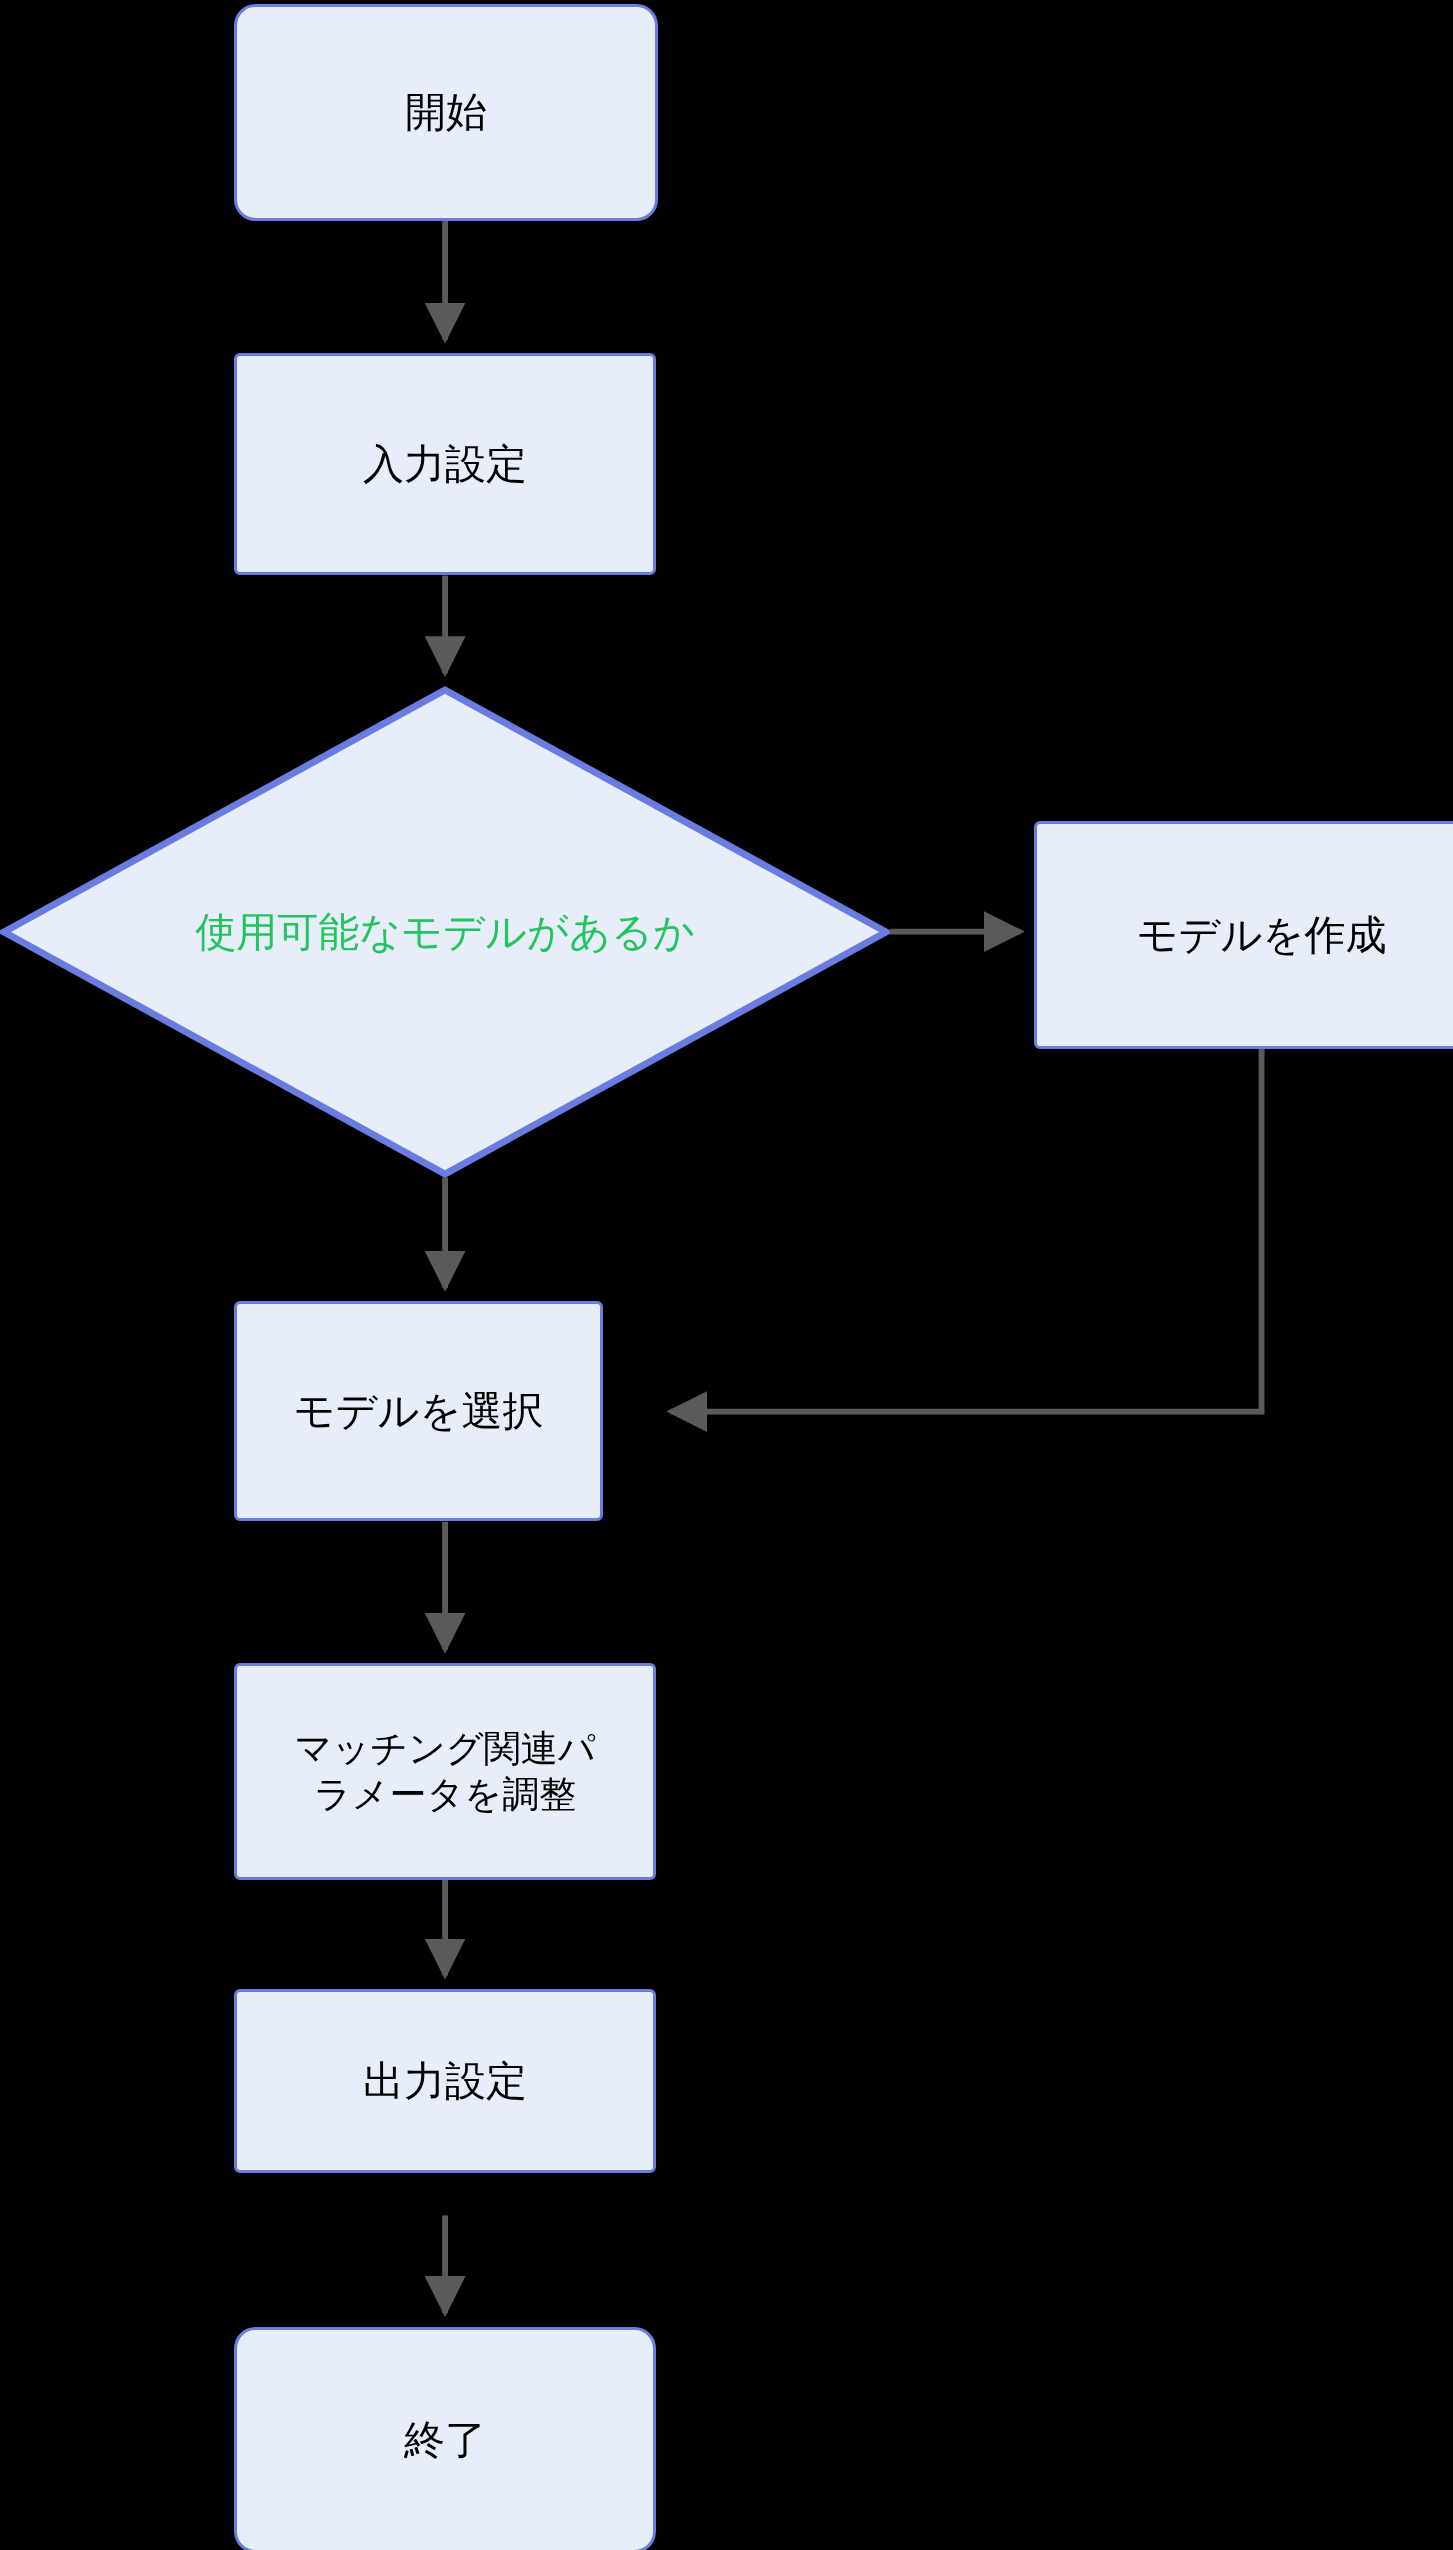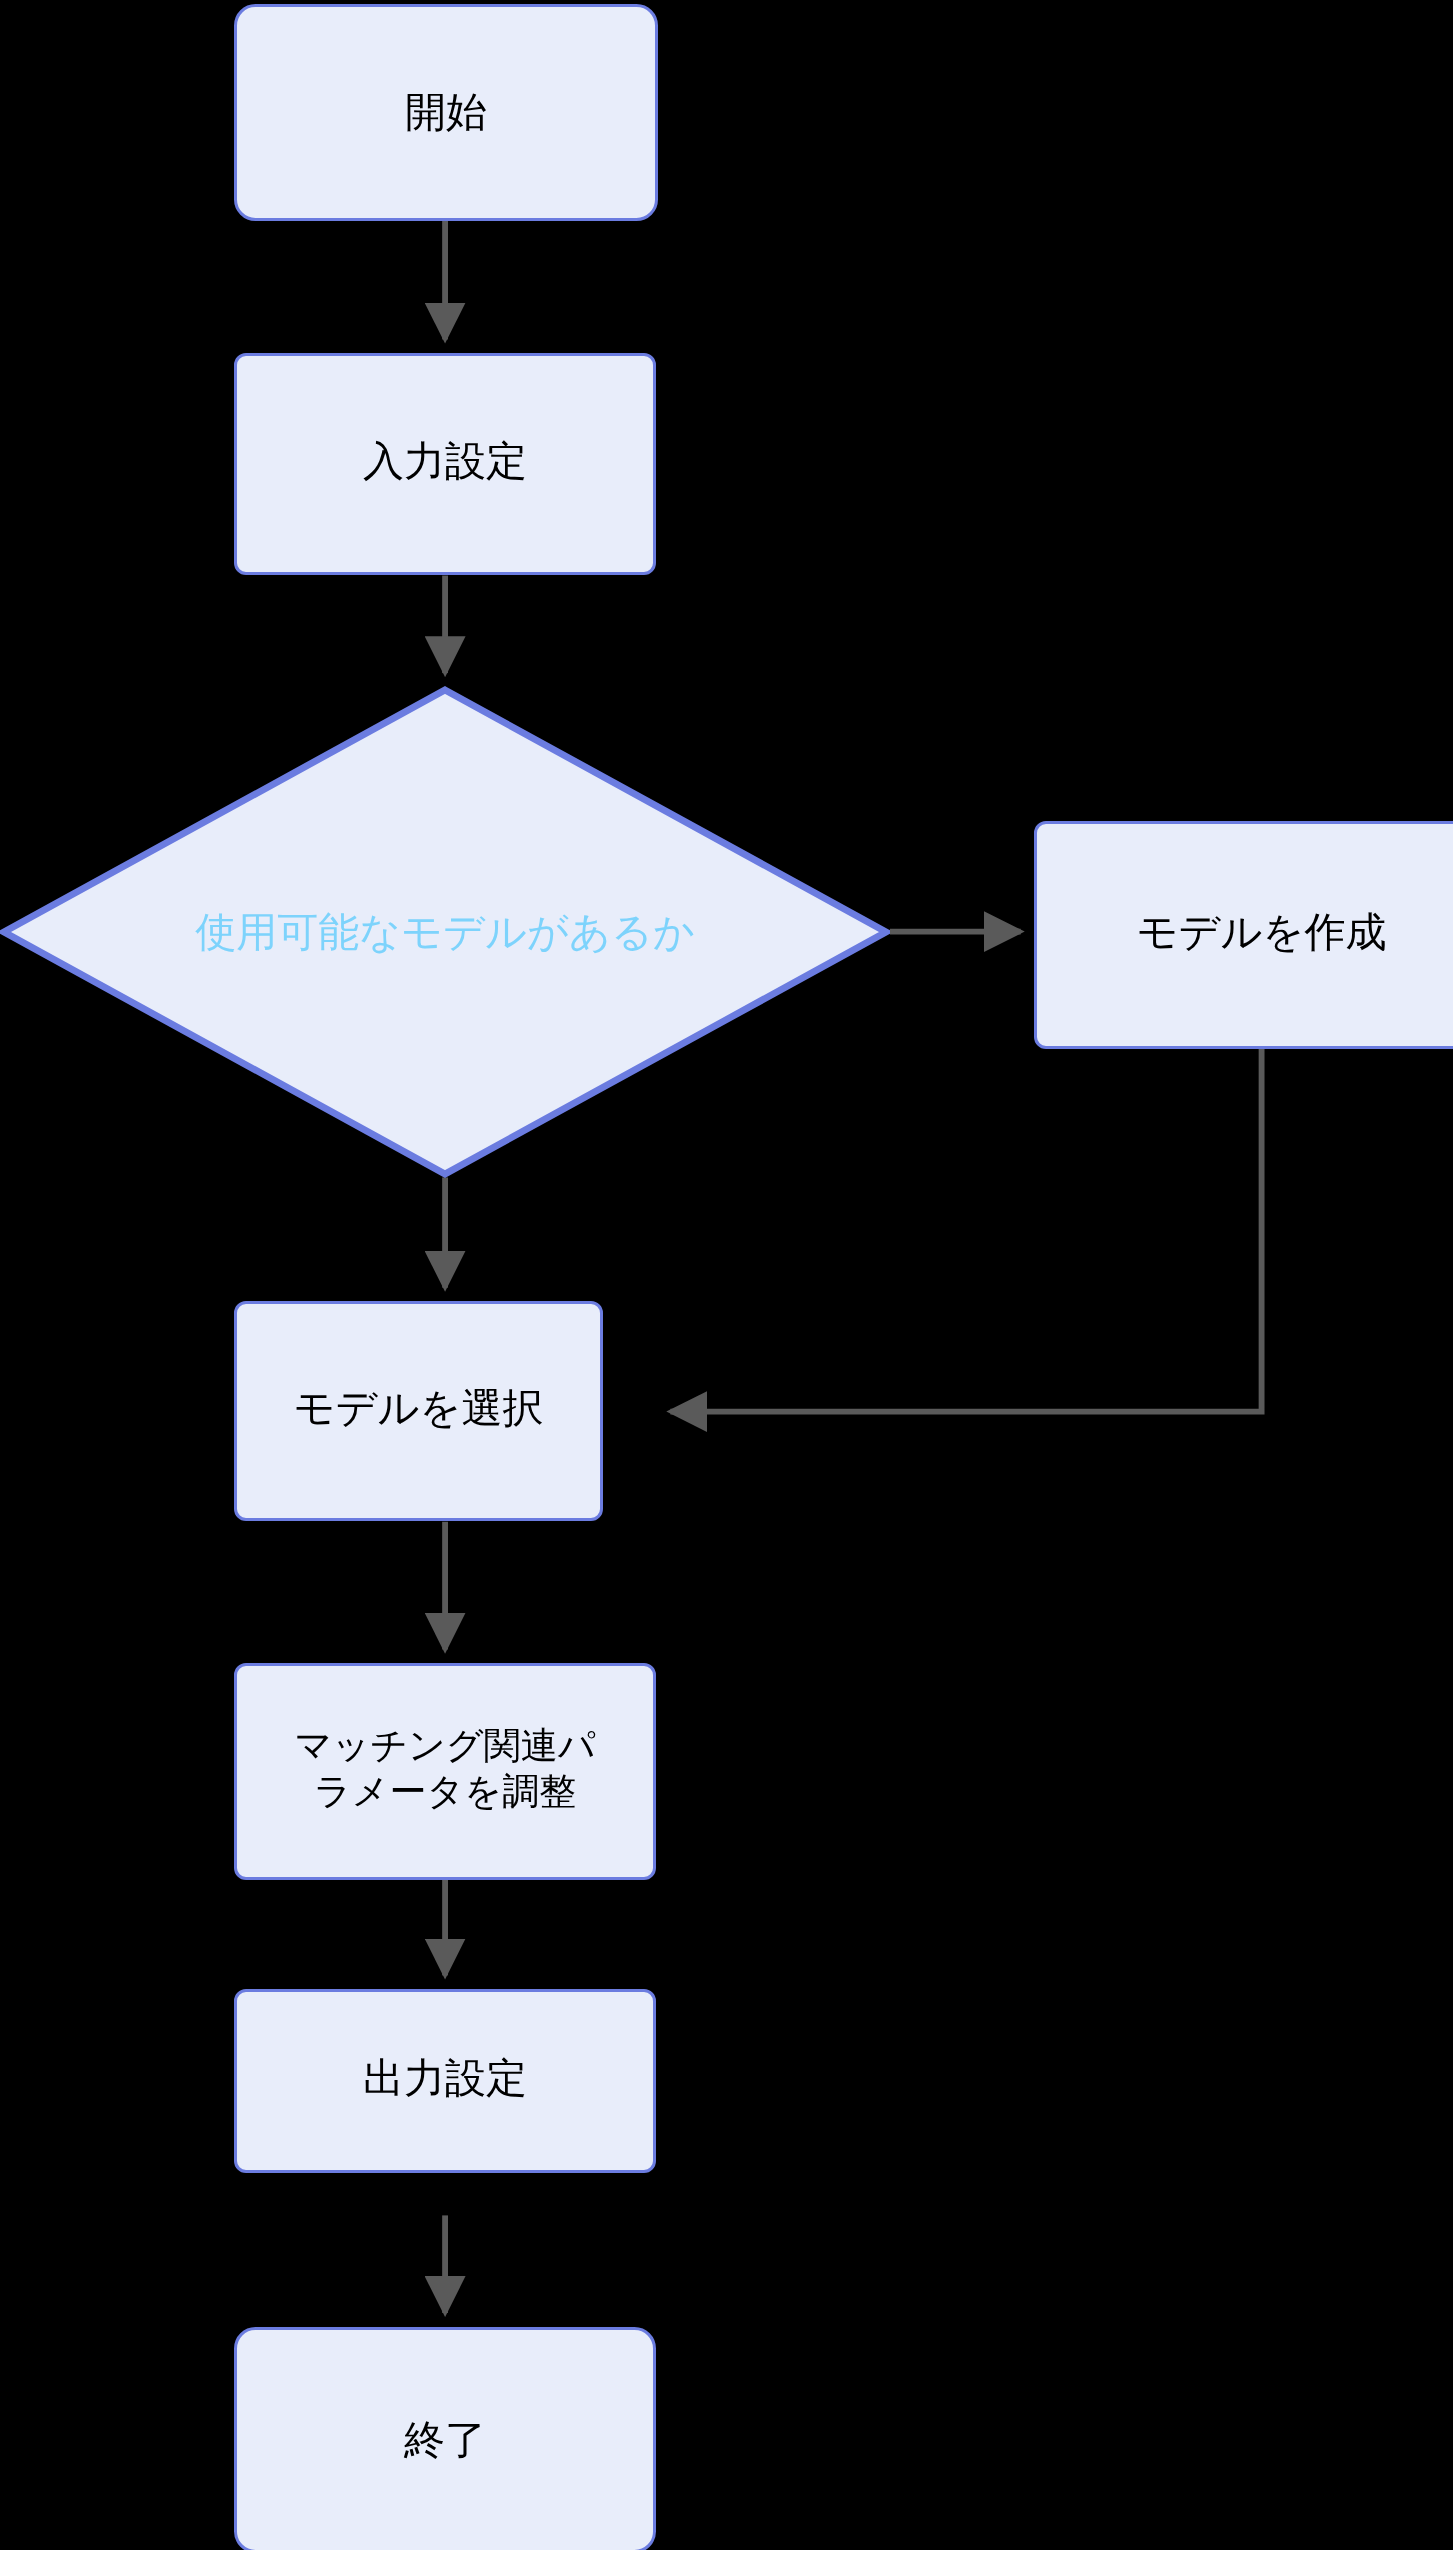--- a/index.html
+++ b/index.html
@@ -33,39 +33,39 @@
     justify-content: center;
     color: #000000;
     text-align: center;
     line-height: 1.24;
     z-index: 2;
   }
   .node-label {
     display: block;
     white-space: pre-line;
   }
-  .shape-rect { border-radius: 12px; font-family: Liberation Mono, monospace; }
+  .shape-rect { border-radius: 6px; }
   .shape-round { border-radius: 21.5px; }
 
   
   .diamond-wrap {
     position: absolute;
     z-index: 2;
   }
   .diamond-wrap svg { display: block; }
   .diamond-label {
     position: absolute;
     left: 0;
     top: 0;
     width: 100%;
     height: 100%;
     display: flex;
     align-items: center;
     justify-content: center;
-    color: #7dd3fc;
+    color: #22c55e;
     text-align: center;
     white-space: pre-line;
     line-height: 1.24;
   }
 
   .fs-42 { font-size: 41px; }
   .fs-38 { font-size: 37px; }
 </style>
 </head>
 <body>

